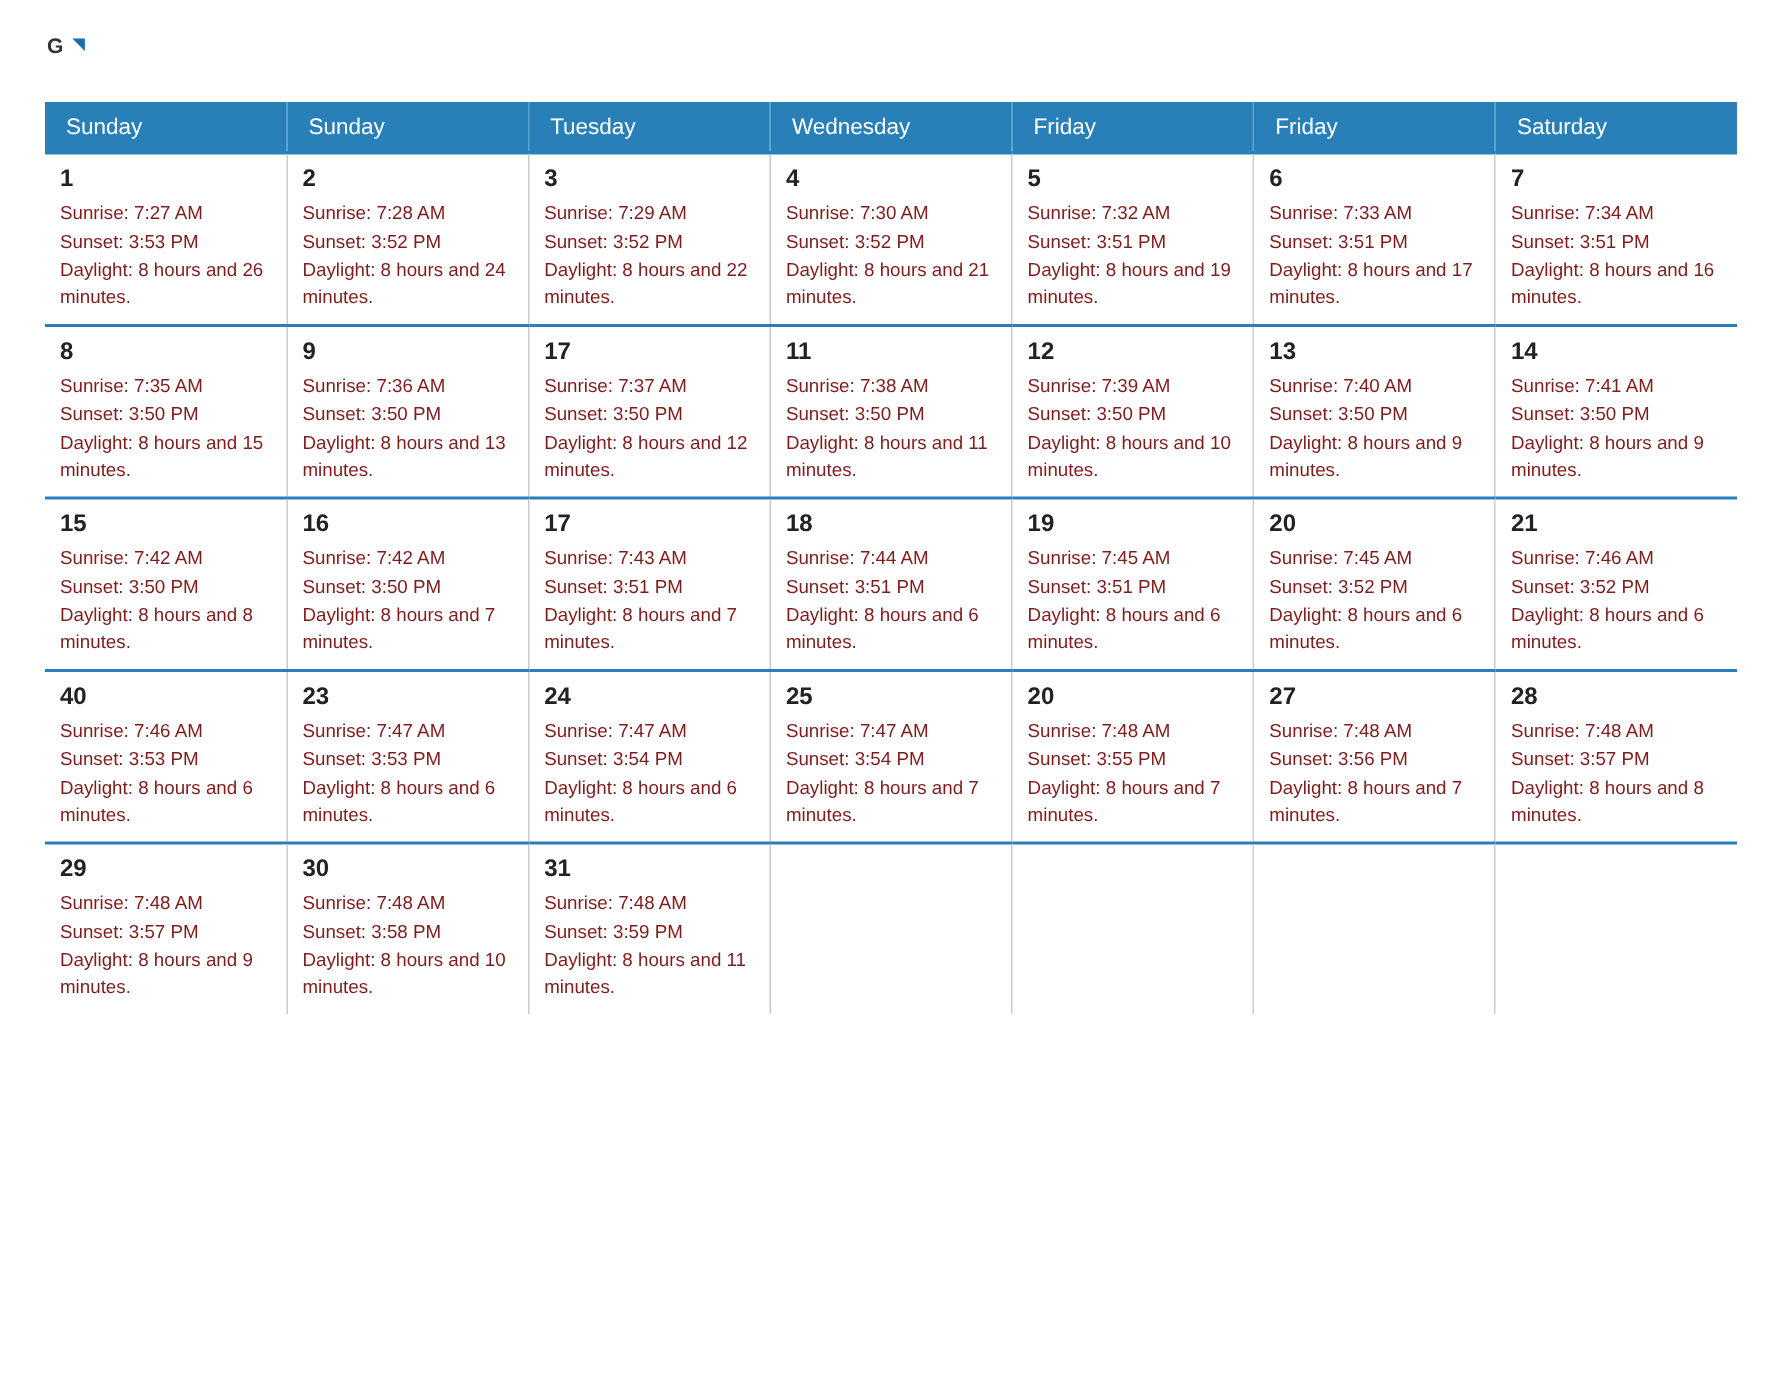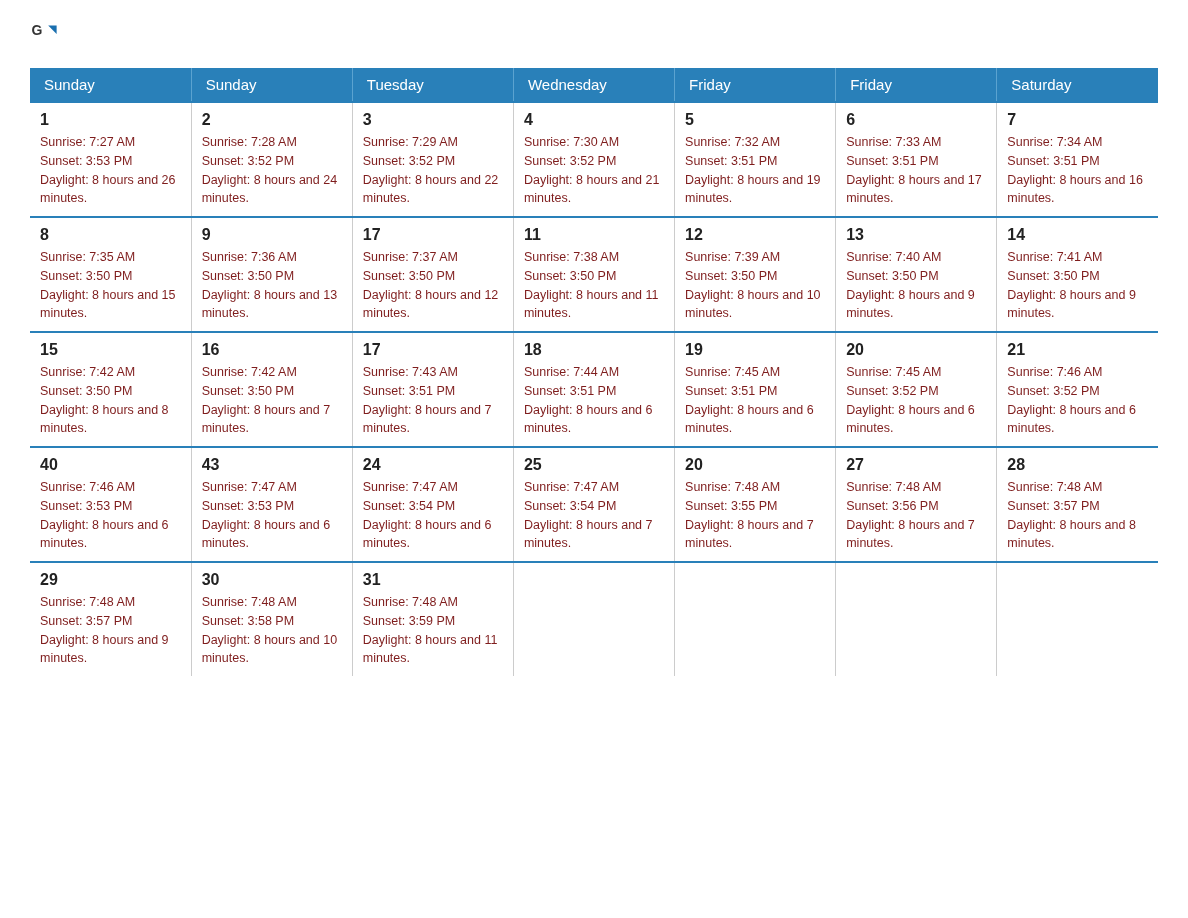--- a/index.html
+++ b/index.html
@@ -215,21 +215,21 @@
           <span class="day-number">21</span>
           <div class="day-info">Sunrise: 7:46 AM<br>Sunset: 3:52 PM<br>Daylight: 8 hours and 6 minutes.</div>
         </td>
       </tr>
       <tr>
         <td>
           <span class="day-number">40</span>
           <div class="day-info">Sunrise: 7:46 AM<br>Sunset: 3:53 PM<br>Daylight: 8 hours and 6 minutes.</div>
         </td>
         <td>
-          <span class="day-number">43</span>
+          <span class="day-number">23</span>
           <div class="day-info">Sunrise: 7:47 AM<br>Sunset: 3:53 PM<br>Daylight: 8 hours and 6 minutes.</div>
         </td>
         <td>
           <span class="day-number">24</span>
           <div class="day-info">Sunrise: 7:47 AM<br>Sunset: 3:54 PM<br>Daylight: 8 hours and 6 minutes.</div>
         </td>
         <td>
           <span class="day-number">25</span>
           <div class="day-info">Sunrise: 7:47 AM<br>Sunset: 3:54 PM<br>Daylight: 8 hours and 7 minutes.</div>
         </td>

